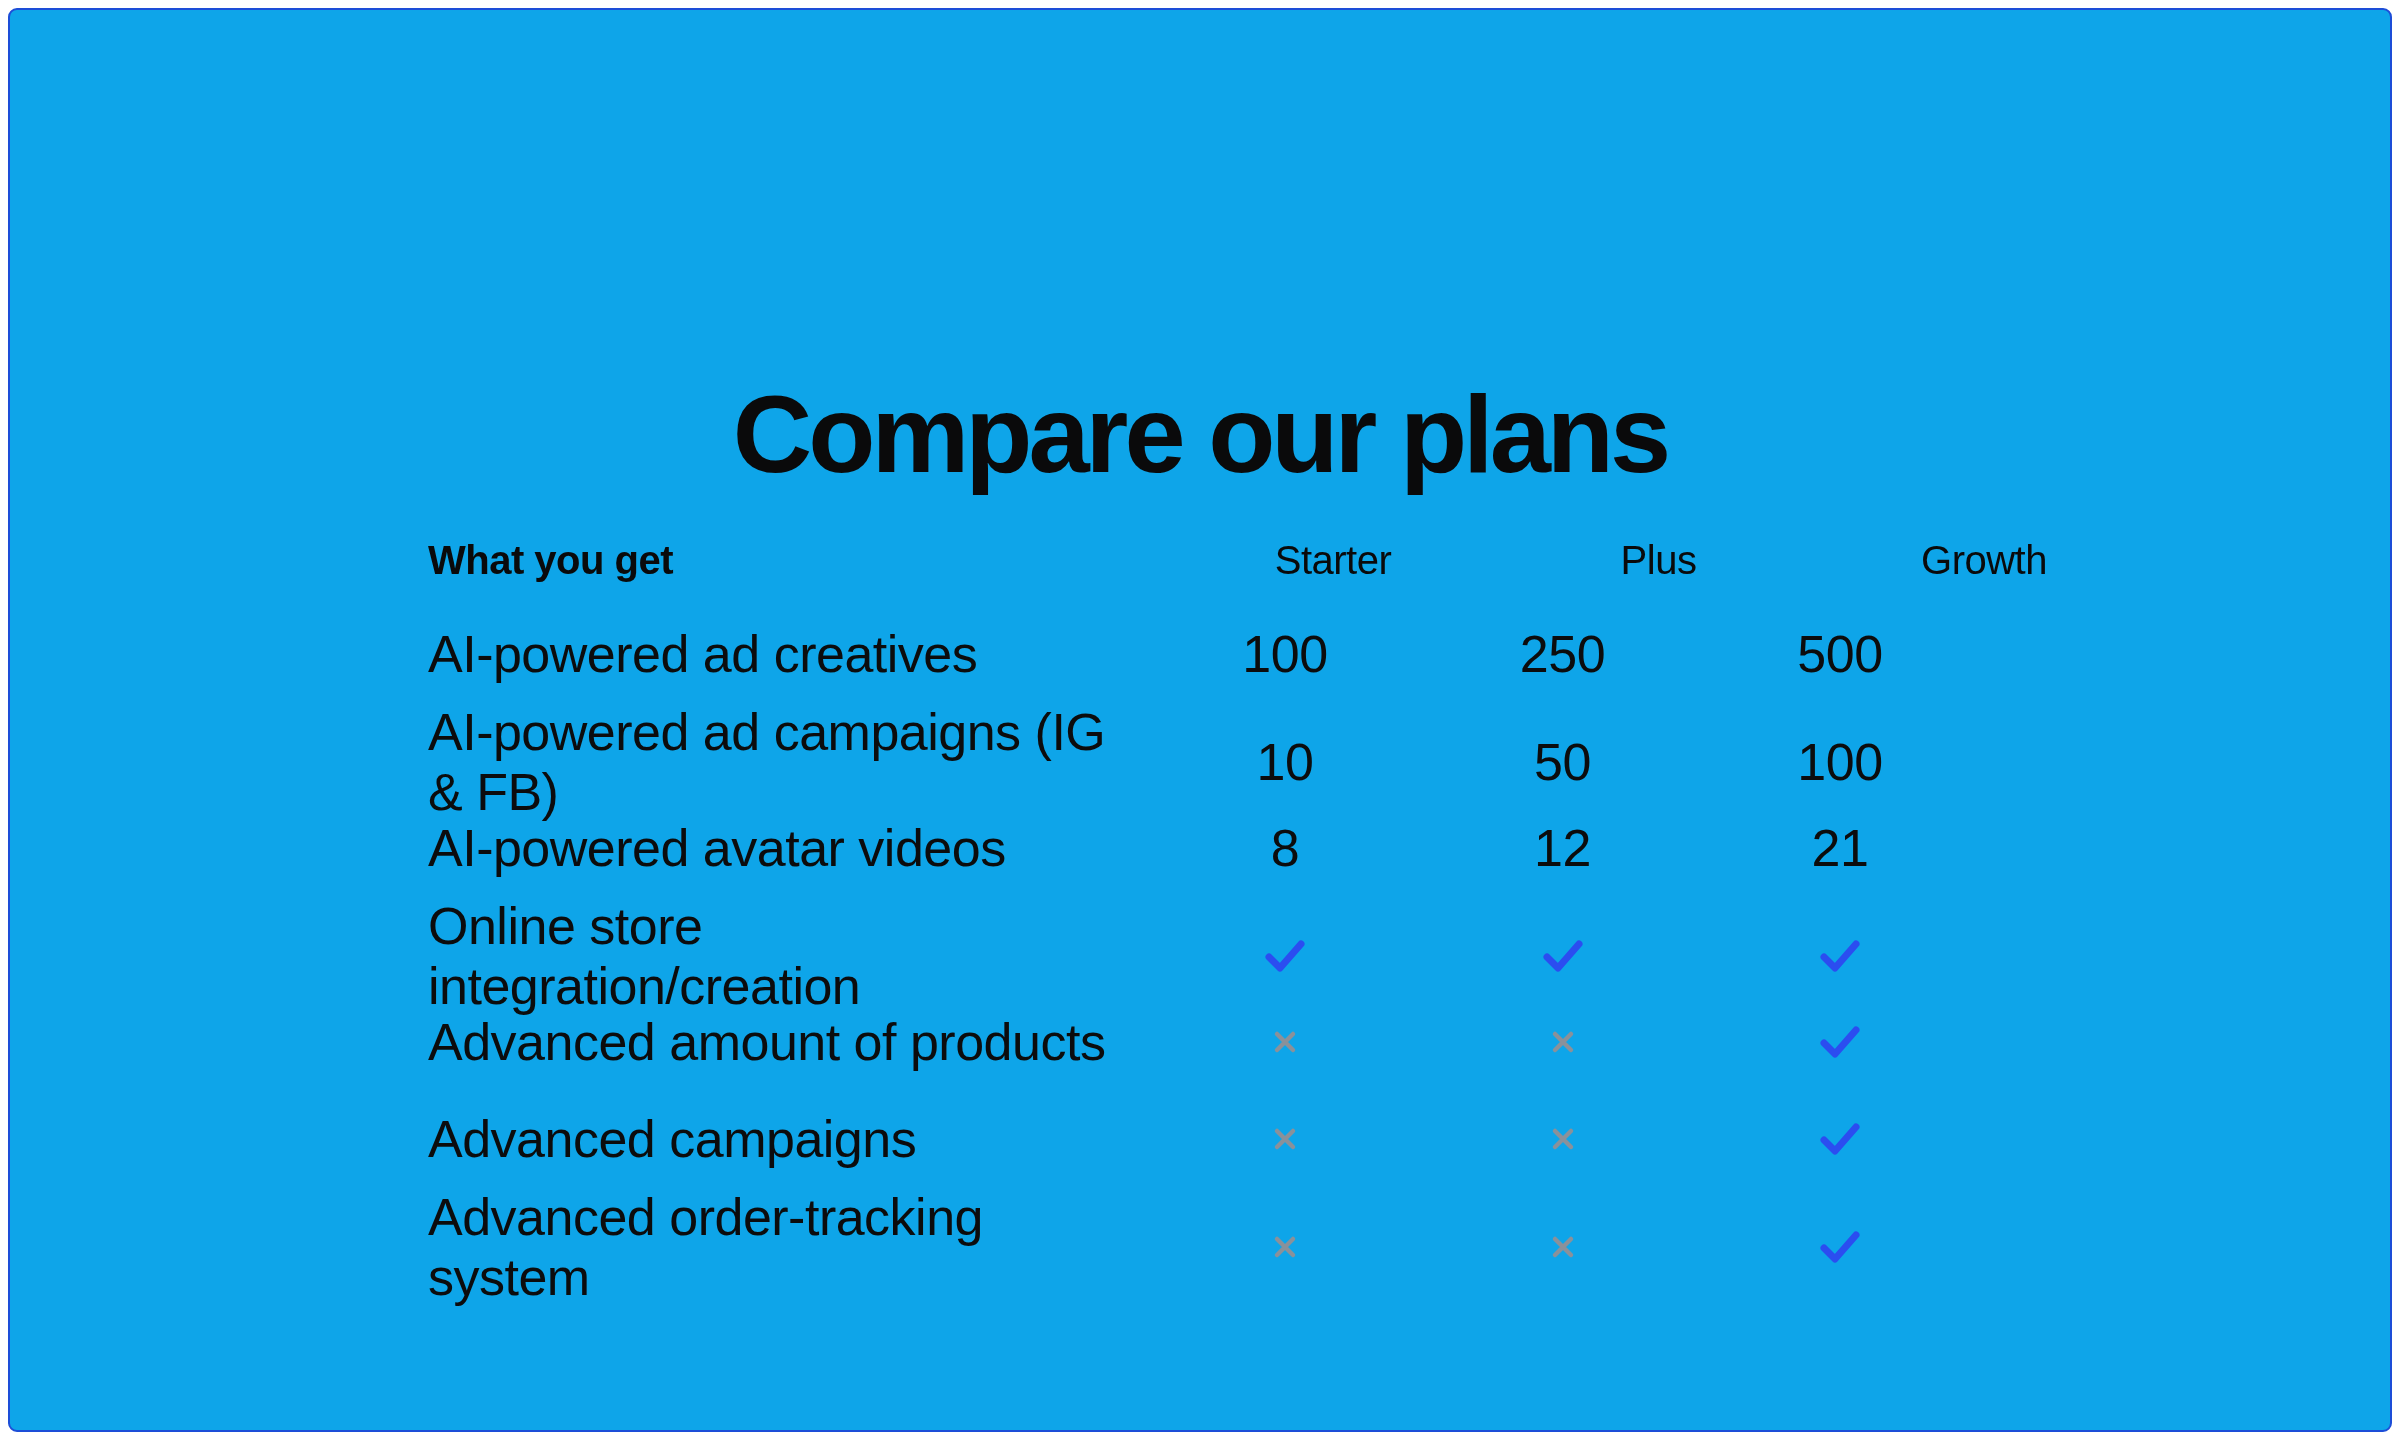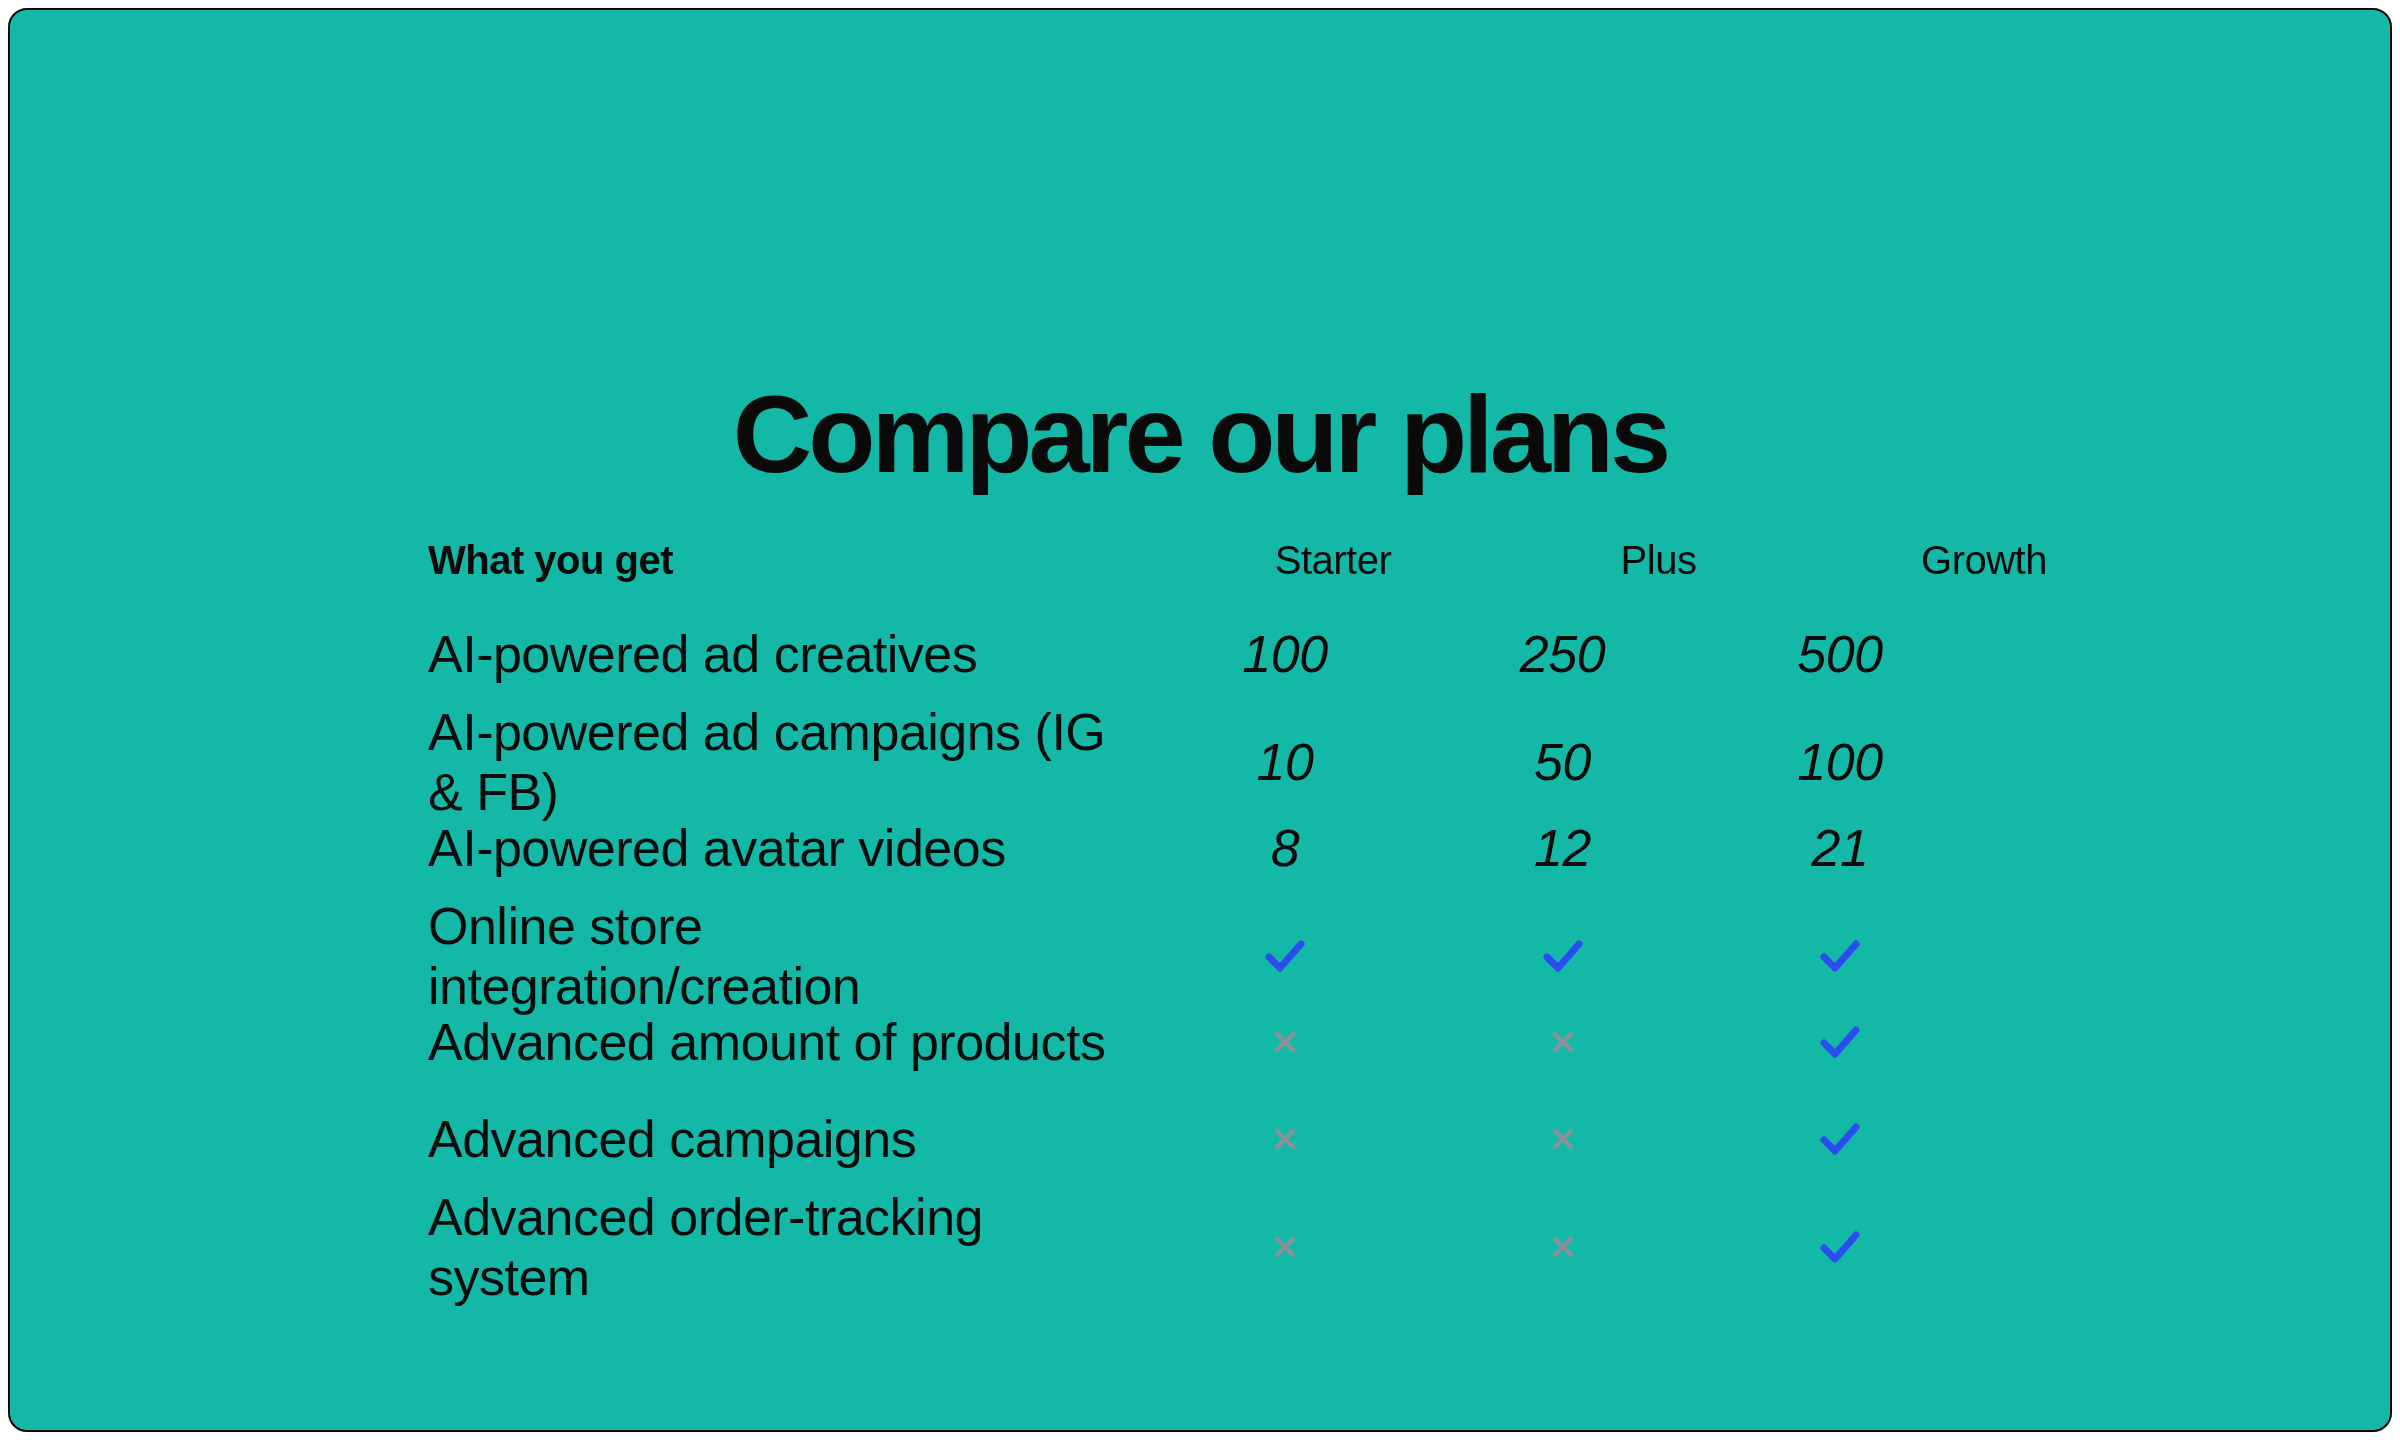--- a/index.html
+++ b/index.html
@@ -8,23 +8,23 @@
     width: 2400px;
     height: 1440px;
     background: #fff;
     overflow: hidden;
     font-family: "Liberation Sans", "DejaVu Sans", sans-serif;
     color: #0C0C0D;
   }
   .card {
     position: absolute;
     left: 8px; top: 8px; right: 8px; bottom: 8px;
-    background: #14b8a6;
-    border: 2px solid #000000;
-    border-radius: 19px;
+    background: #0ea5e9;
+    border: 2px solid #1d4ed8;
+    border-radius: 9px;
   }
   .page-title {
     position: absolute;
     top: 289px;
     left: 0;
     width: 100%;
     text-align: center;
     font-size: 110px;
     line-height: 1.1;
     font-weight: bold;
@@ -56,21 +56,20 @@
     font-size: 40px;
     color: #0A0A0B;
     text-align: center;
   }
   .cell.feature { text-align: left; }
   .cell.value {
     display: flex;
     align-items: center;
     justify-content: center;
     text-align: center;
-    font-style: italic;
   }
   .icon-check, .icon-cross { display: block; }
 </style>
 </head>
 <body>
 
 <div class="viewport">
   <div class="card">
 
     <h1 class="page-title">Compare our plans</h1>

